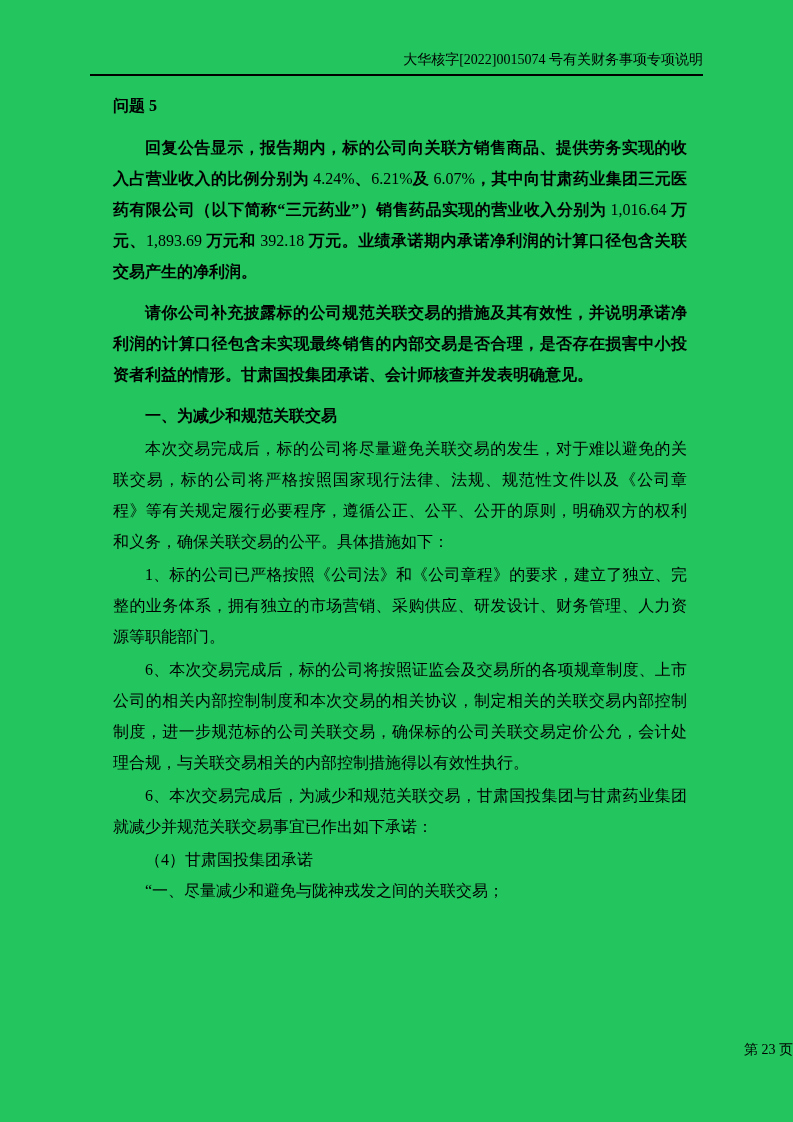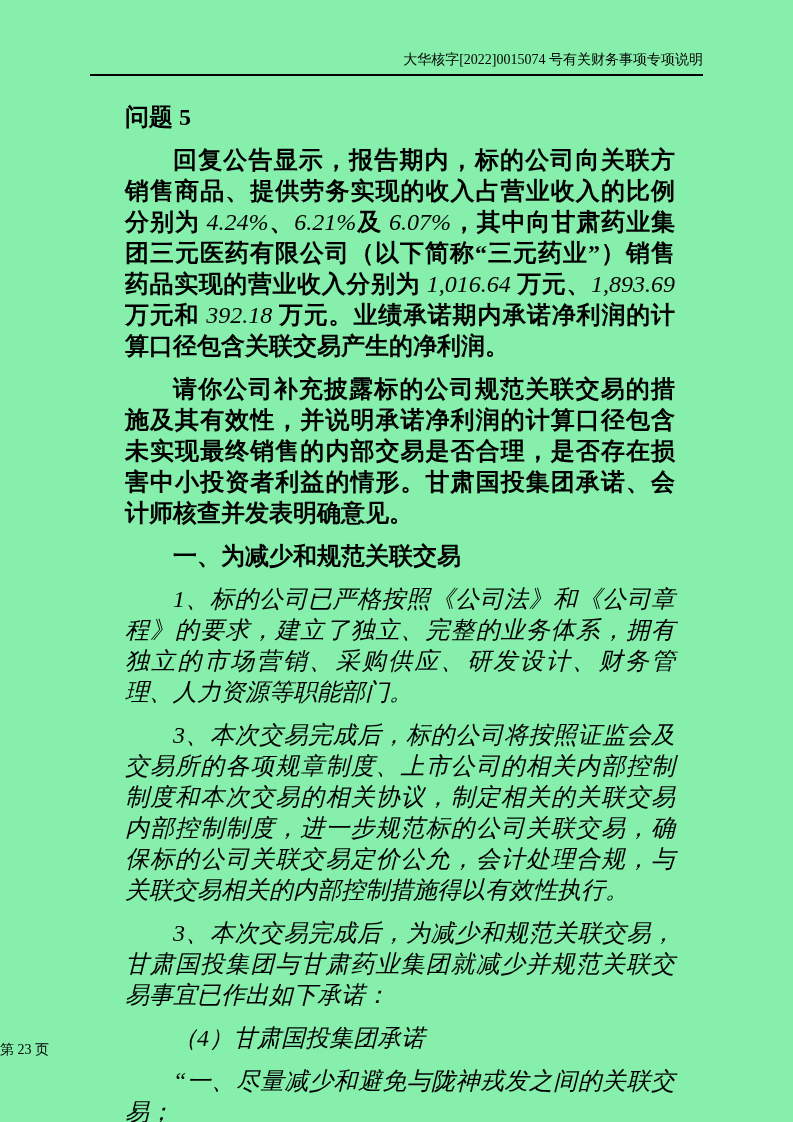--- a/index.html
+++ b/index.html
@@ -5,21 +5,21 @@
   html, body {
     margin: 0;
     padding: 0;
     background: #e8e8e8;
   }
   .page {
     position: relative;
     width: 793px;
     height: 1122px;
     margin: 0 auto;
-    background: #86efac;
+    background: #22c55e;
     color: #000000;
     font-family: "Liberation Serif", "DejaVu Serif", serif;
     overflow: hidden;
   }
   .header {
     position: absolute;
     left: 90px;
     right: 90px;
     top: 50px;
     text-align: right;
@@ -28,64 +28,65 @@
     border-bottom: 2px solid #000000;
     padding-bottom: 4px;
   }
   .doc-body {
     position: absolute;
     left: 113px;
     top: 90px;
     width: 574px;
   }
   .doc-body p {
-    margin: 12px;
-    font-size: 24px;
+    margin: 0;
+    font-size: 16px;
     line-height: 31px;
     text-align: justify;
     text-justify: inter-ideograph;
     word-break: break-all;
   }
   .doc-body p.indent { text-indent: 2em; }
   .p-heading        { margin-bottom: 11px !important; }
   .p-statement      { margin-bottom: 10px !important; }
   .p-reply-label    { margin-bottom: 0 !important; }
   .p-section-heading{ margin-bottom: 2px !important; }
   .p-body           { margin-bottom: 2px !important; }
   .p-list-item      { margin-bottom: 0 !important; }
   .p-quote          { margin-bottom: 2px !important; }
   .run-b { font-weight: bold; }
-  .run-n { font-weight: normal; font-style: italic; }
+  .run-n { font-weight: normal; }
   .footer {
     position: absolute;
     left: 0;
     top: 1040px;
     width: 100%;
-    text-align: left;
+    text-align: right;
     font-size: 14px;
     line-height: 20px;
   }
 </style>
 </head>
 <body>
 
 <div class="page">
 
   <div class="header">
     <span>大华核字[2022]0015074 号有关财务事项专项说明</span>
   </div>
 
   <div class="doc-body">
       <p class="p-heading"><span class="run-b">问题 5</span></p>
       <p class="p-statement indent"><span class="run-b">回复公告显示，报告期内，标的公司向关联方销售商品、提供劳务实现的收入占营业收入的比例分别为 </span><span class="run-n">4.24%</span><span class="run-b">、</span><span class="run-n">6.21%</span><span class="run-b">及 </span><span class="run-n">6.07%</span><span class="run-b">，其中向甘肃药业集团三元医药有限公司（以下简称“三元药业”）销售药品实现的营业收入分别为 </span><span class="run-n">1,016.64</span><span class="run-b"> 万元、</span><span class="run-n">1,893.69</span><span class="run-b"> 万元和 </span><span class="run-n">392.18</span><span class="run-b"> 万元。业绩承诺期内承诺净利润的计算口径包含关联交易产生的净利润。</span></p>
       <p class="p-statement indent"><span class="run-b">请你公司补充披露标的公司规范关联交易的措施及其有效性，并说明承诺净利润的计算口径包含未实现最终销售的内部交易是否合理，是否存在损害中小投资者利益的情形。甘肃国投集团承诺、会计师核查并发表明确意见。</span></p>
       <p class="p-section-heading indent"><span class="run-b">一、为减少和规范关联交易</span></p>
+      <p class="p-body indent"><span class="run-n">本次交易完成后，标的公司将尽量避免关联交易的发生，对于难以避免的关联交易，标的公司将严格按照国家现行法律、法规、规范性文件以及《公司章程》等有关规定履行必要程序，遵循公正、公平、公开的原则，明确双方的权利和义务，确保关联交易的公平。具体措施如下：</span></p>
       <p class="p-body indent"><span class="run-n">1、标的公司已严格按照《公司法》和《公司章程》的要求，建立了独立、完整的业务体系，拥有独立的市场营销、采购供应、研发设计、财务管理、人力资源等职能部门。</span></p>
-      <p class="p-body indent"><span class="run-n">3、本次交易完成后，标的公司将按照证监会及交易所的各项规章制度、上市公司的相关内部控制制度和本次交易的相关协议，制定相关的关联交易内部控制制度，进一步规范标的公司关联交易，确保标的公司关联交易定价公允，会计处理合规，与关联交易相关的内部控制措施得以有效性执行。</span></p>
-      <p class="p-body indent"><span class="run-n">3、本次交易完成后，为减少和规范关联交易，甘肃国投集团与甘肃药业集团就减少并规范关联交易事宜已作出如下承诺：</span></p>
+      <p class="p-body indent"><span class="run-n">6、本次交易完成后，标的公司将按照证监会及交易所的各项规章制度、上市公司的相关内部控制制度和本次交易的相关协议，制定相关的关联交易内部控制制度，进一步规范标的公司关联交易，确保标的公司关联交易定价公允，会计处理合规，与关联交易相关的内部控制措施得以有效性执行。</span></p>
+      <p class="p-body indent"><span class="run-n">6、本次交易完成后，为减少和规范关联交易，甘肃国投集团与甘肃药业集团就减少并规范关联交易事宜已作出如下承诺：</span></p>
       <p class="p-list-item indent"><span class="run-n">（4）甘肃国投集团承诺</span></p>
       <p class="p-quote indent"><span class="run-n">“一、尽量减少和避免与陇神戎发之间的关联交易；</span></p>
     </div>
 
   <div class="footer">
     <span>第 23 页</span>
   </div>
 
 </div>
 

